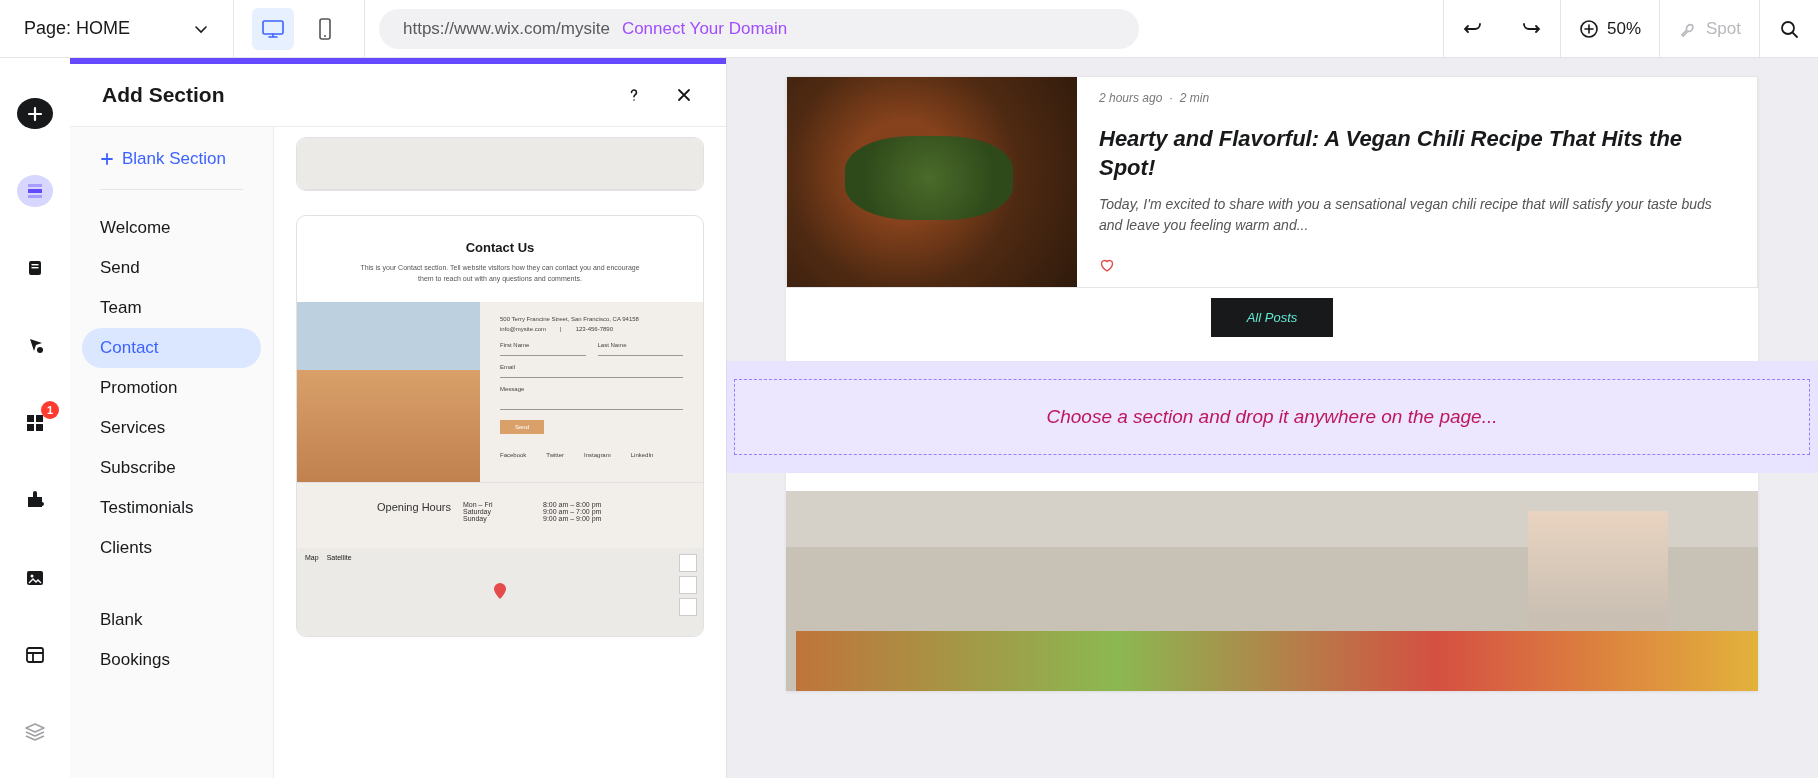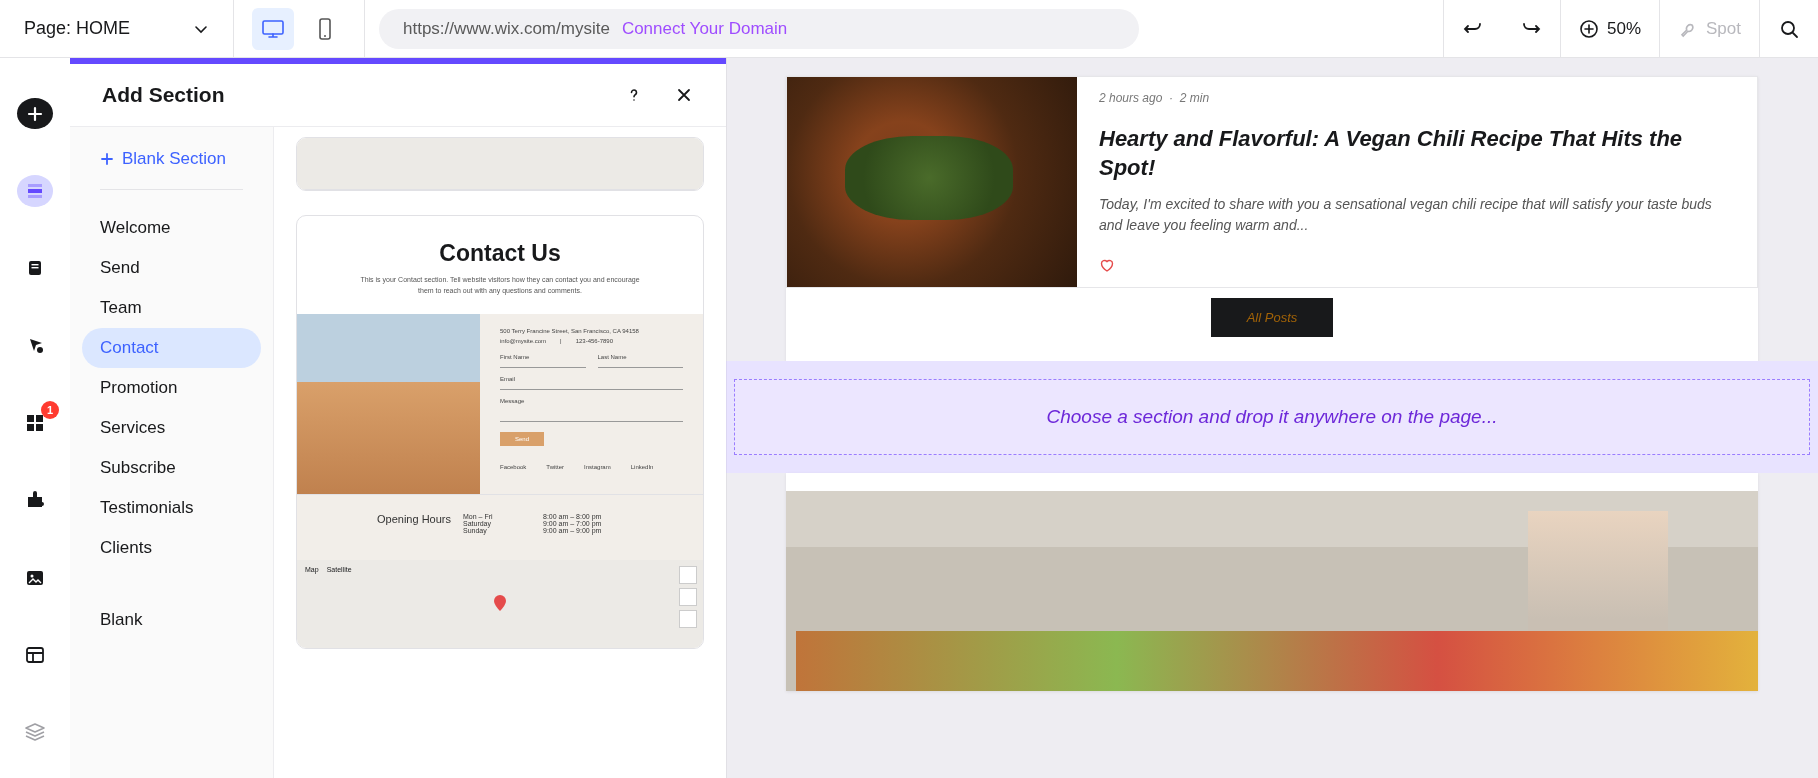--- a/index.html
+++ b/index.html
@@ -39,21 +39,21 @@
 .panel-body { display: flex; flex: 1; overflow: hidden; border-top: 1px solid #ececef; }
 .panel-cats { width: 204px; background: #fafafa; border-right: 1px solid #ececef; padding: 22px 0 22px 0; overflow-y: auto; }
 .pcat-blank { display: flex; align-items: center; gap: 8px; color: #3d62ff; font-size: 17px; padding: 0 30px 20px; cursor: pointer; }
 .pcat-divider { height: 1px; background: #e4e4e7; margin: 0 30px 18px; }
 .pcat-item { padding: 0 30px; height: 40px; display: flex; align-items: center; font-size: 17px; color: #18191b; cursor: pointer; border-radius: 20px; }
 .pcat-item.active { background: #dbe7ff; color: #3d62ff; margin: 0 12px; padding: 0 18px; }
 .pcat-gap { height: 32px; }
 .panel-previews { flex: 1; background: #fff; padding: 10px 22px 22px; overflow-y: auto; }
 .card { border: 1px solid #e1e1e5; border-radius: 10px; background: #fff; margin-bottom: 24px; overflow: hidden; }
 .card-top-map { height: 52px; background: #eceae6; border-bottom: 1px solid #e1e1e5; }
-.card-contact .ct-title { text-align: center; font-size: 23px; font-weight: 600; padding: 24px 0 8px; }
+.card-contact .ct-title { text-align: center; font-size: 13px; font-weight: 600; padding: 24px 0 8px; }
 .card-contact .ct-sub { text-align: center; font-size: 7px; color: #555; padding: 0 60px 18px; line-height: 1.5; }
 .ct-body { display: flex; height: 180px; }
 .ct-img { flex: 1; background: linear-gradient(180deg,#bcd0df 0%,#bcd0df 38%,#d9a06a 38%,#c0814e 100%); }
 .ct-form { flex: 1; background: #f2eee9; padding: 14px 20px; font-size: 6px; color: #444; }
 .ct-line { border-bottom: 1px solid #999; height: 14px; }
 .ct-row { display: flex; gap: 12px; }
 .ct-row .ct-line { flex: 1; }
 .ct-send { margin-top: 10px; background: #d9a06a; color: #fff; width: 44px; height: 14px; display: flex; align-items: center; justify-content: center; font-size: 6px; }
 .ct-social { display: flex; gap: 20px; margin-top: 18px; font-size: 6px; color: #444; }
 .ct-hours { background: #f2eee9; padding: 18px 80px 26px; display: flex; font-size: 7px; color: #333; border-top: 1px solid #e1e1e5; }
@@ -70,23 +70,23 @@
 .site { margin: 18px 60px 0 60px; background: #fff; box-shadow: 0 1px 3px rgba(0,0,0,.08); }
 .post { display: flex; border: 1px solid #e6e6e9; }
 .post-img { width: 290px; height: 210px; background: radial-gradient(circle at 40% 45%, #7a3b1b 0%, #86421c 24%, #4f2a12 55%, #2f1a0c 100%); position: relative; }
 .post-garnish { position: absolute; inset: 28% 22% 32% 20%; background: radial-gradient(circle,#4a6b2a 0%, #2f4a1a 70%); filter: blur(0.5px); border-radius: 40%; }
 .post-body { flex: 1; padding: 14px 22px 18px; position: relative; }
 .post-meta { font-size: 12px; color: #777; }
 .post-title { font-size: 22px; font-weight: 700; line-height: 1.3; margin-top: 20px; }
 .post-exc { font-size: 14px; color: #555; margin-top: 12px; line-height: 1.5; }
 .post-heart { position: absolute; left: 22px; bottom: 14px; color: #e54b4b; }
 .allposts-wrap { display: flex; justify-content: center; padding: 10px 0 24px; }
-.allposts { background: #18191b; color: #a16207; font-size: 13px; padding: 12px 36px; }
+.allposts { background: #18191b; color: #5eead4; font-size: 13px; padding: 12px 36px; }
 .dropzone-wrap { background: #e8e3ff; padding: 18px 0; }
-.dropzone { margin: 0 8px; border: 1px dashed #9a7dff; background: #ece6ff; height: 76px; display: flex; align-items: center; justify-content: center; font-size: 19px; color: #6d28d9; }
+.dropzone { margin: 0 8px; border: 1px dashed #9a7dff; background: #ece6ff; height: 76px; display: flex; align-items: center; justify-content: center; font-size: 19px; color: #be185d; }
 .about { display: flex; padding: 18px 0 0 0; }
 .about-text { width: 300px; padding: 0 0 0 24px; }
 .about-h { font-size: 18px; font-weight: 800; line-height: 1.3; }
 .about-div { width: 32px; height: 2px; background: #18191b; margin: 20px 0 10px; }
 .about-link { font-size: 14px; color: #18191b; text-decoration: underline; }
 .about-img { flex: 1; height: 200px; background: linear-gradient(180deg,#d6d1c8 0%,#d6d1c8 28%,#c7c1b6 28%,#c7c1b6 100%); position: relative; overflow:hidden;}
 .person { position:absolute; right:90px; top:20px; width:140px; height:180px; background:linear-gradient(180deg,#e9d4c0 0%, #c9bfb3 60%);} 
 .veg { position:absolute; left:10px; bottom:0; right:0; height:60px; background:linear-gradient(90deg,#c0743a,#8bb851,#d55042,#e3b23c);} 
 
 svg { display: block; }
@@ -252,20 +252,21 @@
           <div class="pcat-item active">Contact</div>
           <div class="pcat-item">Promotion</div>
           <div class="pcat-item">Services</div>
           <div class="pcat-item">Subscribe</div>
           <div class="pcat-item">Testimonials</div>
           <div class="pcat-item">Clients</div>
         </div>
       <div class="pcat-gap"></div>
       <div id="cat-list-extra">
           <div class="pcat-item">Blank</div>
+          <div class="pcat-item">Bookings</div>
         </div>
     </div>
     <div class="panel-previews">
       <div class="card">
         <div class="card-top-map"></div>
       </div>
       <div class="card card-contact">
         <div class="ct-title">Contact Us</div>
         <div class="ct-sub">This is your Contact section. Tell website visitors how they can contact you and encourage them to reach out with any questions and comments.</div>
         <div class="ct-body">

